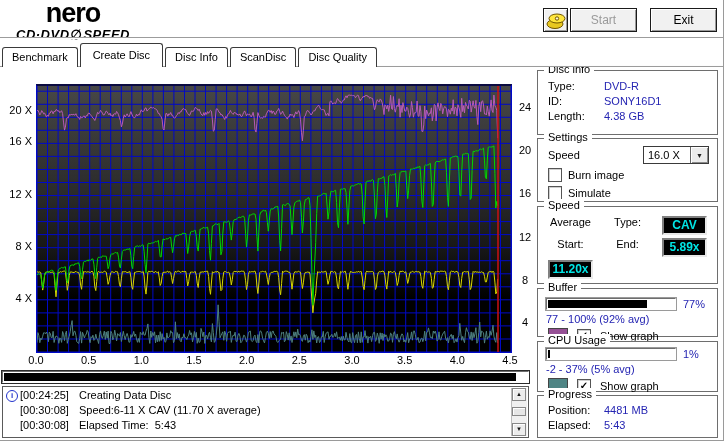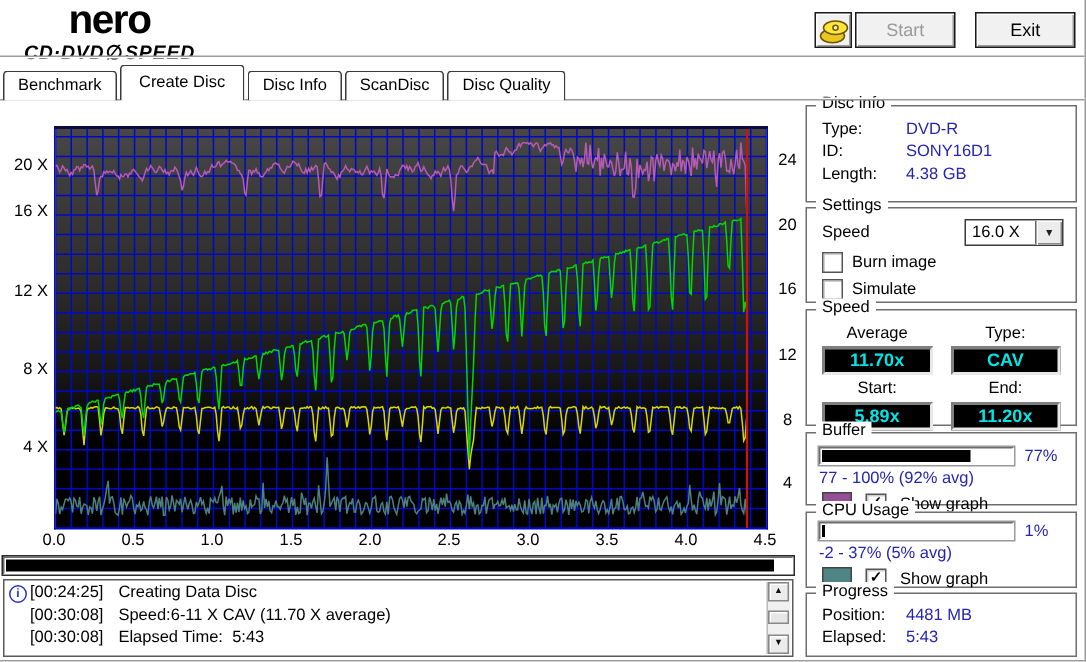--- a/index.html
+++ b/index.html
@@ -71,21 +71,21 @@
   .g-progress{top:395px;height:43px;}
   .kv{display:grid;grid-template-columns:56px 1fr;row-gap:3px;padding:9px 6px 0 10px;}
   .bluev{color:#2424b2;}
   .setrow{display:flex;align-items:center;padding:7px 8px 0 10px;}
   .setrow .lbl{flex:1;}
   .combo{display:flex;width:66px;height:18px;border:1px solid #3a3a3a;background:#fff;box-sizing:border-box;}
   .combo .txt{flex:1;line-height:16px;padding-left:4px;}
   .cbrow{display:flex;align-items:center;gap:6px;padding:4px 8px 0 10px;}
   .cb{width:12px;height:12px;border:1px solid #555;background:#fff;box-shadow:inset 1px 1px 0 #cfcfcf;
       font-size:10px;line-height:11px;text-align:center;font-weight:bold;flex:none;box-sizing:content-box;}
-  .spgrid{display:grid;grid-template-columns:1fr 1fr;gap:3px 12px;padding:9px 10px 0 10px;}
+  .spgrid{display:grid;grid-template-columns:1fr 1fr 1fr;gap:3px 12px;padding:9px 10px 0 10px;}
   .spgrid .hdr{text-align:center;}
   .lcd{background:#000;color:#00e5e5;font-weight:bold;font-size:12px;text-align:center;height:15px;line-height:15px;
       border:2px solid;border-color:#808080 #e9e9e9 #e9e9e9 #808080;}
   .barrow{display:flex;align-items:center;gap:7px;padding:9px 8px 0 8px;}
   .sunkbar{flex:1;height:12px;background:#fff;border:1px solid;border-color:#6e6e6e #fff #fff #6e6e6e;
       outline:1px solid #9a9a9a;position:relative;box-sizing:border-box;}
   .sunkbar .fill{position:absolute;left:1px;top:1px;bottom:1px;background:#000;}
   .pct{width:26px;text-align:left;}
   .rangetxt{padding:3px 8px 0 8px;}
   .swrow{display:flex;align-items:center;gap:9px;padding:3px 8px 0 10px;}
@@ -266,21 +266,20 @@
       <span class="cb"></span>
       <span>Simulate</span>
     </div>
   </div>
 
   <div class="grp g-speed">
     <span class="ttl">Speed</span>
     <div class="spgrid">
       <span class="hdr">Average</span>
       <span class="hdr">Type:</span>
-      <span class="lcd">11.70x</span>
       <span class="lcd">CAV</span>
       <span class="hdr">Start:</span>
       <span class="hdr">End:</span>
       <span class="lcd">5.89x</span>
       <span class="lcd">11.20x</span>
     </div>
   </div>
 
   <div class="grp g-buffer">
     <span class="ttl">Buffer</span>

